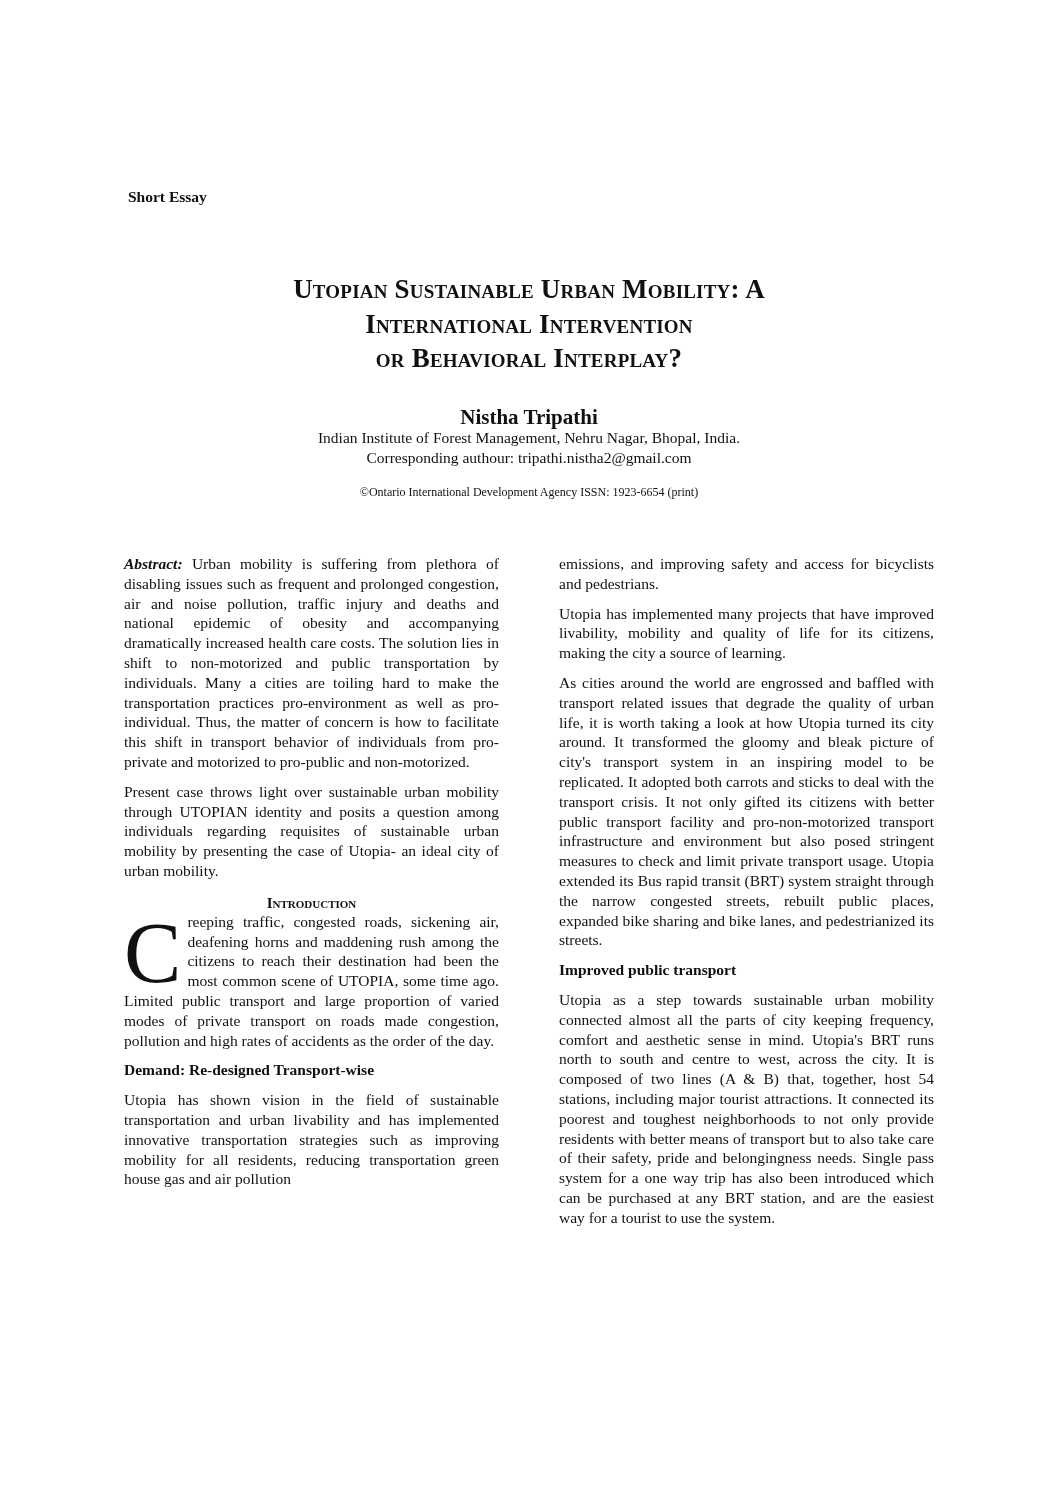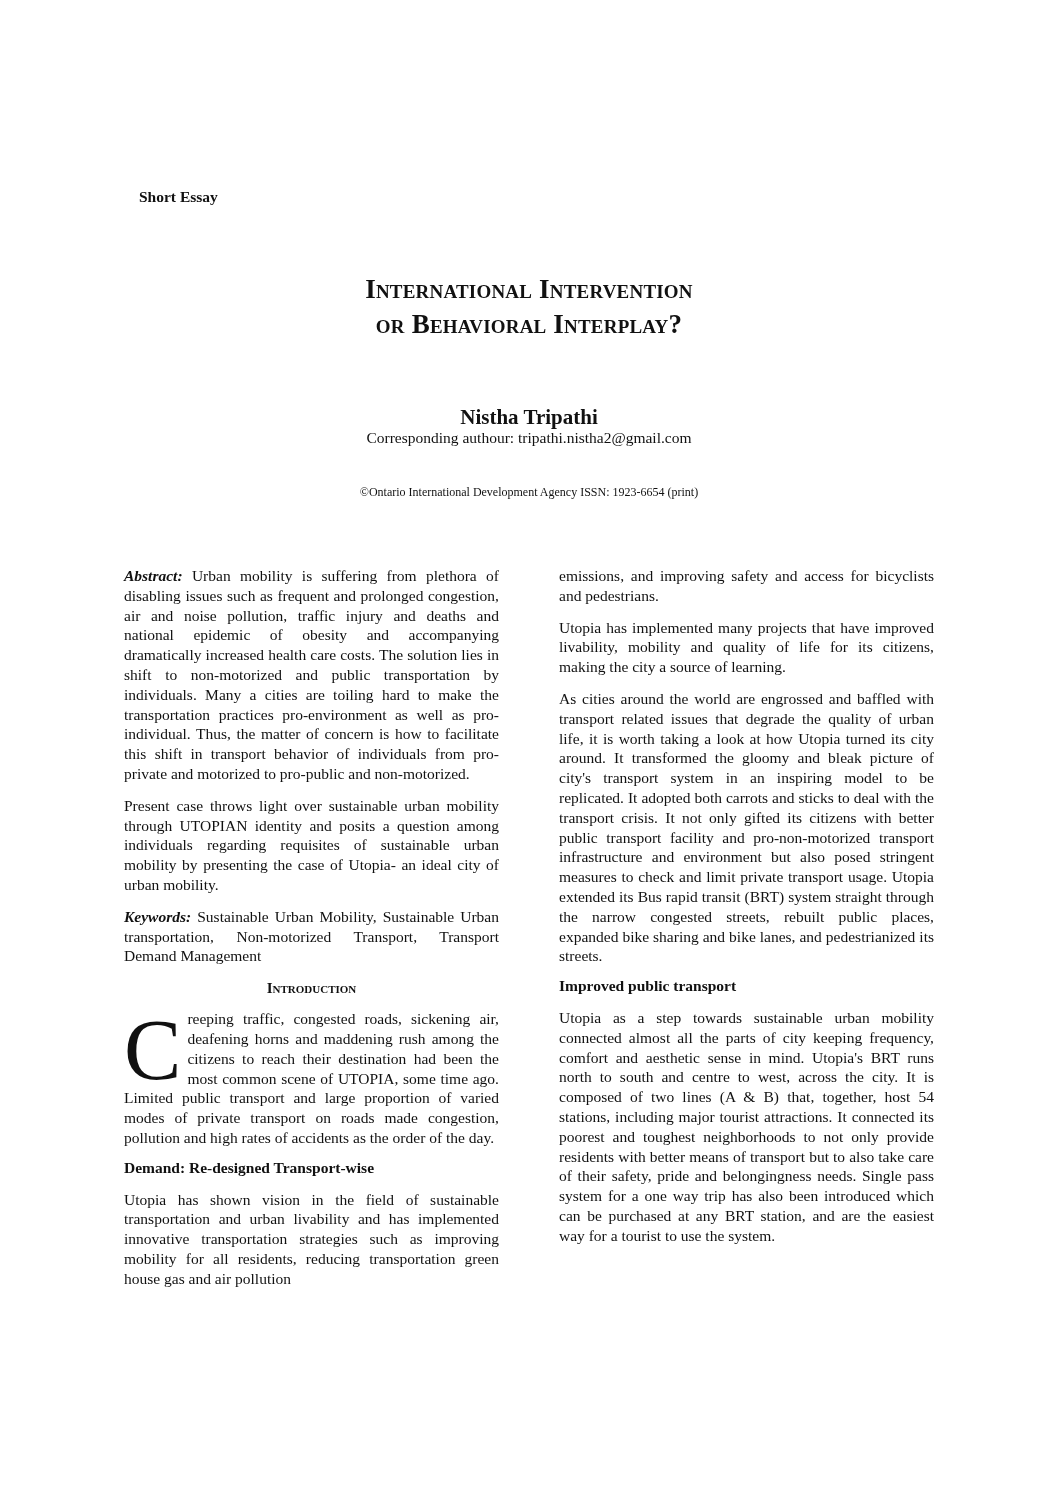--- a/index.html
+++ b/index.html
@@ -1,21 +1,21 @@
 <!DOCTYPE html>
 <html><head>
 <meta charset="utf-8">
 <style>
   html, body { margin: 0; padding: 0; background: #ffffff; }
   body {
     width: 1058px; height: 1497px; position: relative; overflow: hidden;
     font-family: "Liberation Serif", "DejaVu Serif", serif; color: #111;
   }
   .section-label {
-    position: absolute; left: 139px; top: 188px;
+    position: absolute; left: 128px; top: 188px;
     font-size: 15.5px; font-weight: bold;
   }
   .title {
     position: absolute; left: 120px; width: 818px; top: 272px;
     text-align: center; font-weight: bold; font-size: 27px; line-height: 34.5px;
     font-variant: small-caps; letter-spacing: 0.2px;
   }
   .author {
     position: absolute; left: 120px; width: 818px; top: 405px;
     text-align: center; font-weight: bold; font-size: 21px;
@@ -27,55 +27,56 @@
   .copyright {
     position: absolute; left: 120px; width: 818px; top: 484px;
     text-align: center; font-size: 12px; line-height: 16.5px;
   }
   .col {
     position: absolute; top: 554px; width: 375px;
     font-size: 15.5px; line-height: 19.8px; text-align: justify;
   }
   .col.left { left: 124px; }
   .col.right { left: 559px; }
-  .col p { margin: 12px 0 10px 0; }
+  .col p { margin: 0 0 10px 0; }
   .lead { font-weight: bold; font-style: italic; }
   .heading-sc {
     text-align: center; font-weight: bold; font-variant: small-caps;
     font-size: 15px; margin: 14px 0 0 0; line-height: 17px;
   }
   .subhead { font-weight: bold; margin: 0 0 10px 0; }
   .dropcap {
     float: left; font-size: 86px; line-height: 66px; height: 70px;
     margin: 4px 6px 0 0; padding-top: 4px; font-family: "Liberation Serif", serif;
   }
 </style>
 </head>
 <body>
 
 <div class="section-label">Short Essay</div>
 
 <div class="title">
+  <div>Utopian Sustainable Urban Mobility: A</div>
   <div>International Intervention</div>
   <div>or Behavioral Interplay?</div>
 </div>
 
 <div class="author">Nistha Tripathi</div>
 <div class="affil">
+  <div>Indian Institute of Forest Management, Nehru Nagar, Bhopal, India.</div>
   <div>Corresponding authour: tripathi.nistha2@gmail.com</div>
 </div>
 
 <div class="copyright">
   <div>©Ontario International Development Agency ISSN: 1923-6654 (print)</div>
 </div>
 
 <div class="col left">
   <p><span class="lead">Abstract:</span><span> Urban mobility is suffering from plethora of disabling issues such as frequent and prolonged congestion, air and noise pollution, traffic injury and deaths and national epidemic of obesity and accompanying dramatically increased health care costs. The solution lies in shift to non-motorized and public transportation by individuals. Many a cities are toiling hard to make the transportation practices pro-environment as well as pro-individual. Thus, the matter of concern is how to facilitate this shift in transport behavior of individuals from pro-private and motorized to pro-public and non-motorized.</span></p>
   <p>Present case throws light over sustainable urban mobility through UTOPIAN identity and posits a question among individuals regarding requisites of sustainable urban mobility by presenting the case of Utopia- an ideal city of urban mobility.</p>
-  <p><span class="lead">Keywords:</span><span> Sustainable Urban Mobility, Sustainable Urban transportation, Non-motorized Transport, Transport Demand Management</span></p>
   <div class="heading-sc">Introduction</div>
   <p><span class="dropcap">C</span><span>reeping traffic, congested roads, sickening air, deafening horns and maddening rush among the citizens to reach their destination had been the most common scene of UTOPIA, some time ago. Limited public transport and large proportion of varied modes of private transport on roads made congestion, pollution and high rates of accidents as the order of the day.</span></p>
   <div class="subhead">Demand: Re-designed Transport-wise</div>
   <p>Utopia has shown vision in the field of sustainable transportation and urban livability and has implemented innovative transportation strategies such as improving mobility for all residents, reducing transportation green house gas and air pollution</p>
 </div>
 
 <div class="col right">
   <p>emissions, and improving safety and access for bicyclists and pedestrians.</p>
   <p>Utopia has implemented many projects that have improved livability, mobility and quality of life for its citizens, making the city a source of learning.</p>
   <p>As cities around the world are engrossed and baffled with transport related issues that degrade the quality of urban life, it is worth taking a look at how Utopia turned its city around. It transformed the gloomy and bleak picture of city's transport system in an inspiring model to be replicated. It adopted both carrots and sticks to deal with the transport crisis. It not only gifted its citizens with better public transport facility and pro-non-motorized transport infrastructure and environment but also posed stringent measures to check and limit private transport usage. Utopia extended its Bus rapid transit (BRT) system straight through the narrow congested streets, rebuilt public places, expanded bike sharing and bike lanes, and pedestrianized its streets.</p>

